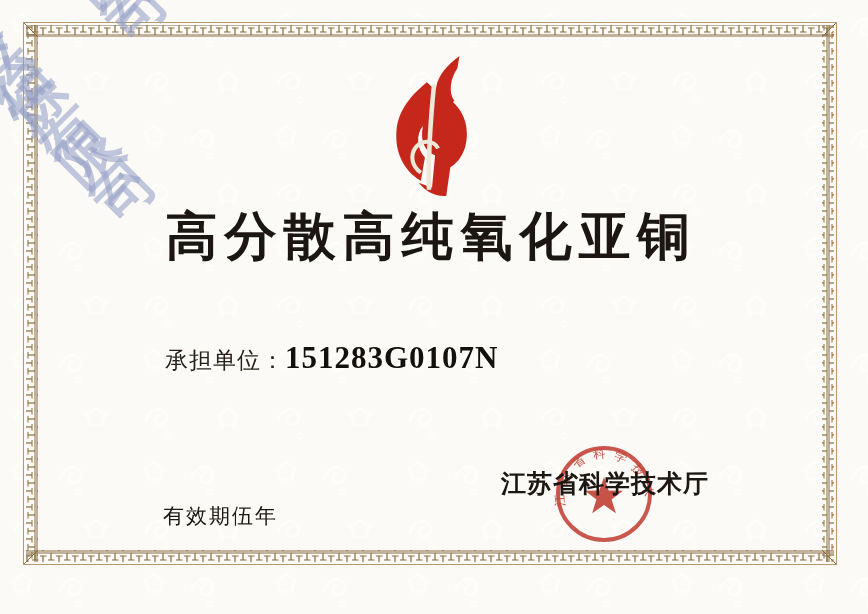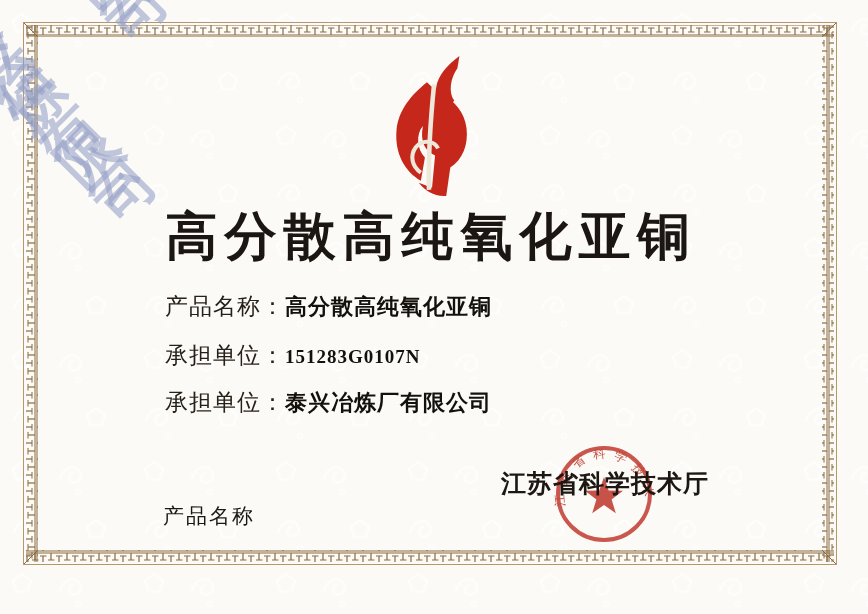--- a/index.html
+++ b/index.html
@@ -25,21 +25,21 @@
   }
   .seal{position:absolute;left:552px;top:442px;width:104px;height:104px;z-index:5;mix-blend-mode:multiply;opacity:.92;}
   .title{
     position:absolute;left:0;right:6px;top:202px;text-align:center;z-index:6;
     font-size:52px;font-weight:700;letter-spacing:7px;color:#1b1611;
   }
   .field-row{position:absolute;left:165px;z-index:6;white-space:nowrap;}
   .row-1{top:291px}.row-2{top:340px}.row-3{top:387px}
   .flabel{font-size:23px;letter-spacing:1px;color:#262019;}
   .fvalue{font-size:22px;font-weight:700;letter-spacing:1px;color:#14100c;}
-  .fvalue-num{font-family:"Liberation Serif", serif;font-size:19px;letter-spacing:1px;margin-top:12px;}
+  .fvalue-num{font-family:"Liberation Serif", serif;font-size:31px;letter-spacing:1px;margin-top:12px;}
   .issuer{
     position:absolute;left:605px;top:467px;transform:translateX(-50%);z-index:6;
     font-size:25px;font-weight:600;letter-spacing:1px;white-space:nowrap;
   }
   .issue-date{
     position:absolute;left:609px;top:505px;transform:translateX(-50%);z-index:6;
     font-size:22px;letter-spacing:6px;white-space:nowrap;
   }
   .validity{position:absolute;left:163px;top:502px;z-index:6;font-size:21px;letter-spacing:2px;white-space:nowrap;}
 </style>
@@ -127,26 +127,20 @@
     </defs>
     <circle cx="52" cy="52" r="46" fill="none" stroke="#c03125" stroke-width="4" opacity="0.88"></circle>
     <polygon opacity="0.9" fill="#c03125" points="52,35 47.3,48.5 33,48.8 44.4,57.5 40.2,71.2 52,63 63.8,71.2 59.6,57.5 71,48.8 56.7,48.5"></polygon>
     <text font-size="12.5" fill="#c03125" opacity="0.9" font-family="DejaVu Serif, serif">
       <textPath href="#sealArc" startOffset="4" textLength="154" lengthAdjust="spacing">江苏省科学技术厅</textPath>
     </text>
   </svg>
 
   <div class="title">高分散高纯氧化亚铜</div>
 
-  <div class="field-row row-1">
-    <span class="flabel">产品名称：</span><span class="fvalue">高分散高纯氧化亚铜</span>
-  </div>
   <div class="field-row row-2">
     <span class="flabel">承担单位：</span><span class="fvalue fvalue-num">151283G0107N</span>
   </div>
-  <div class="field-row row-3">
-    <span class="flabel">承担单位：</span><span class="fvalue">泰兴冶炼厂有限公司</span>
-  </div>
 
   <div class="issuer">江苏省科学技术厅</div>
-  <div class="validity">产品名称</div>
+  <div class="validity">有效期伍年</div>
 
 </div>
 
 </body></html>

